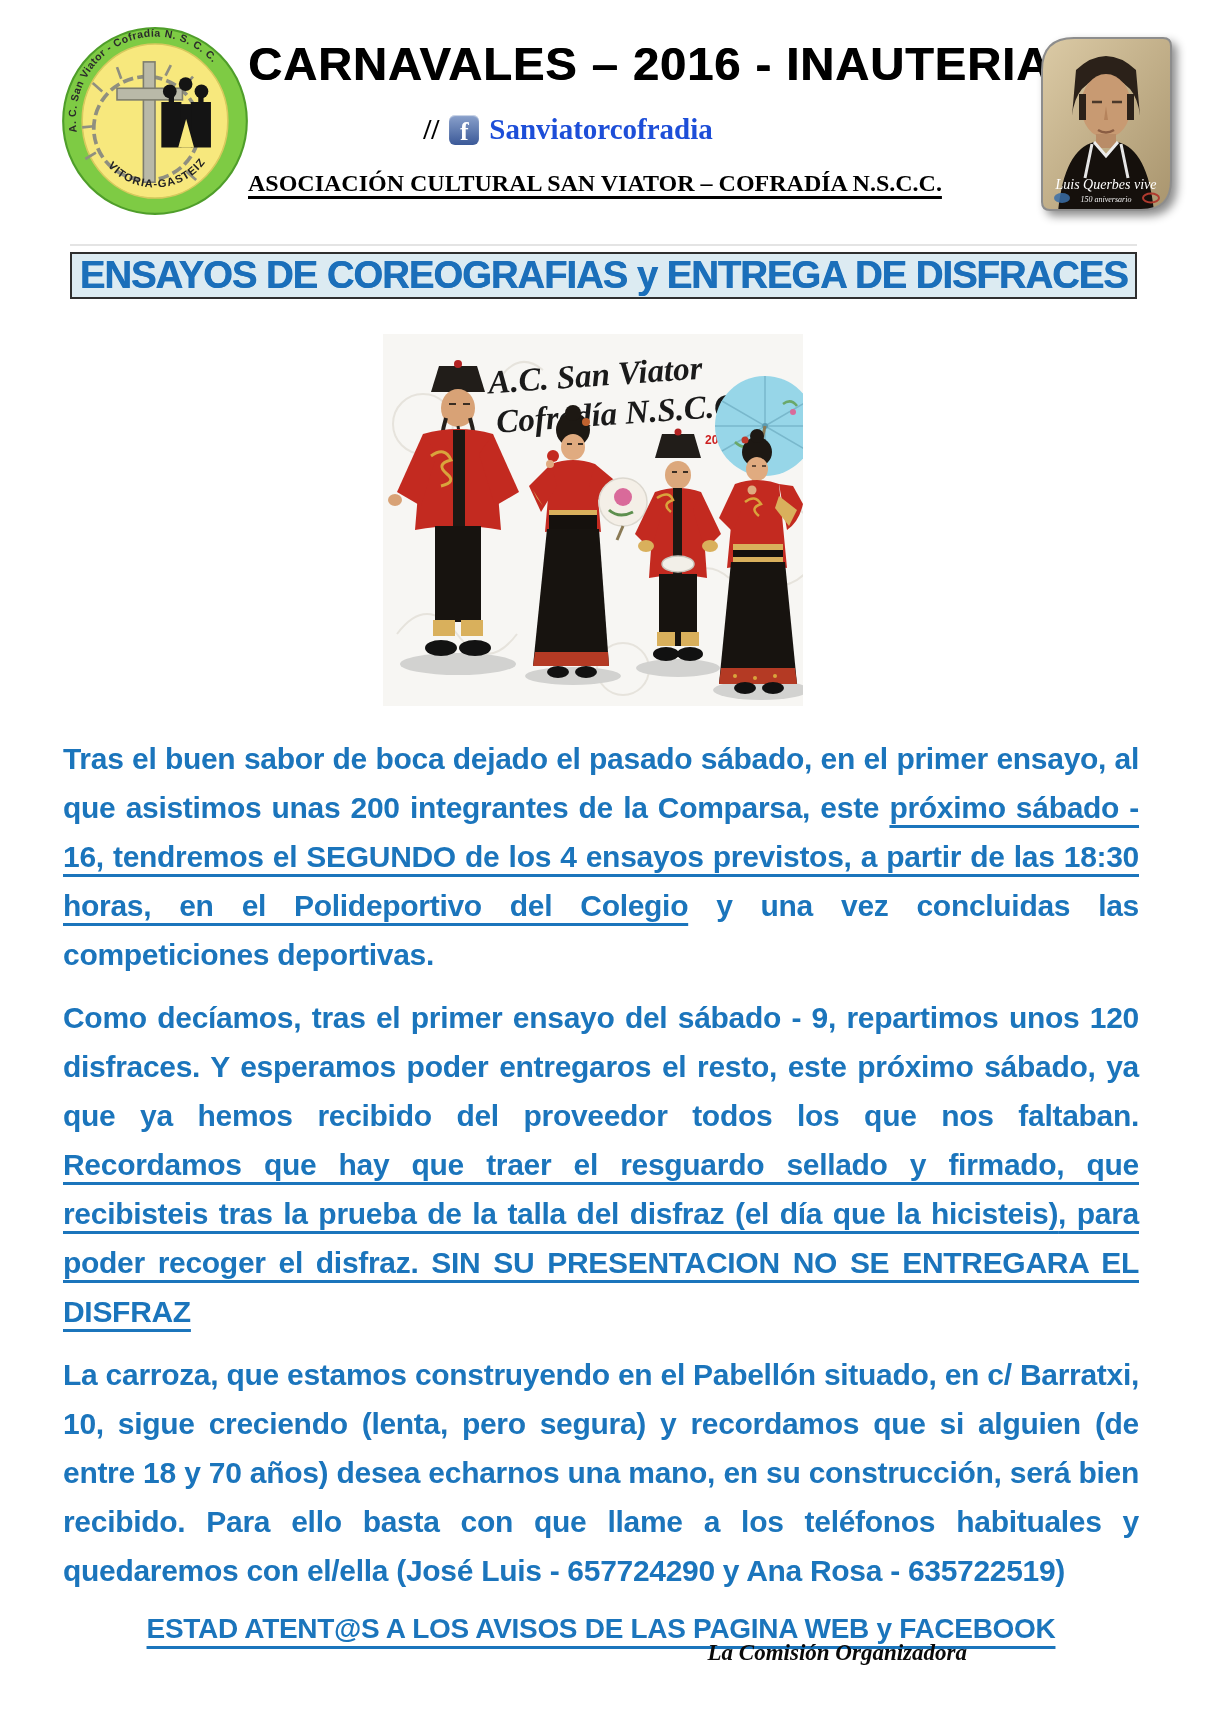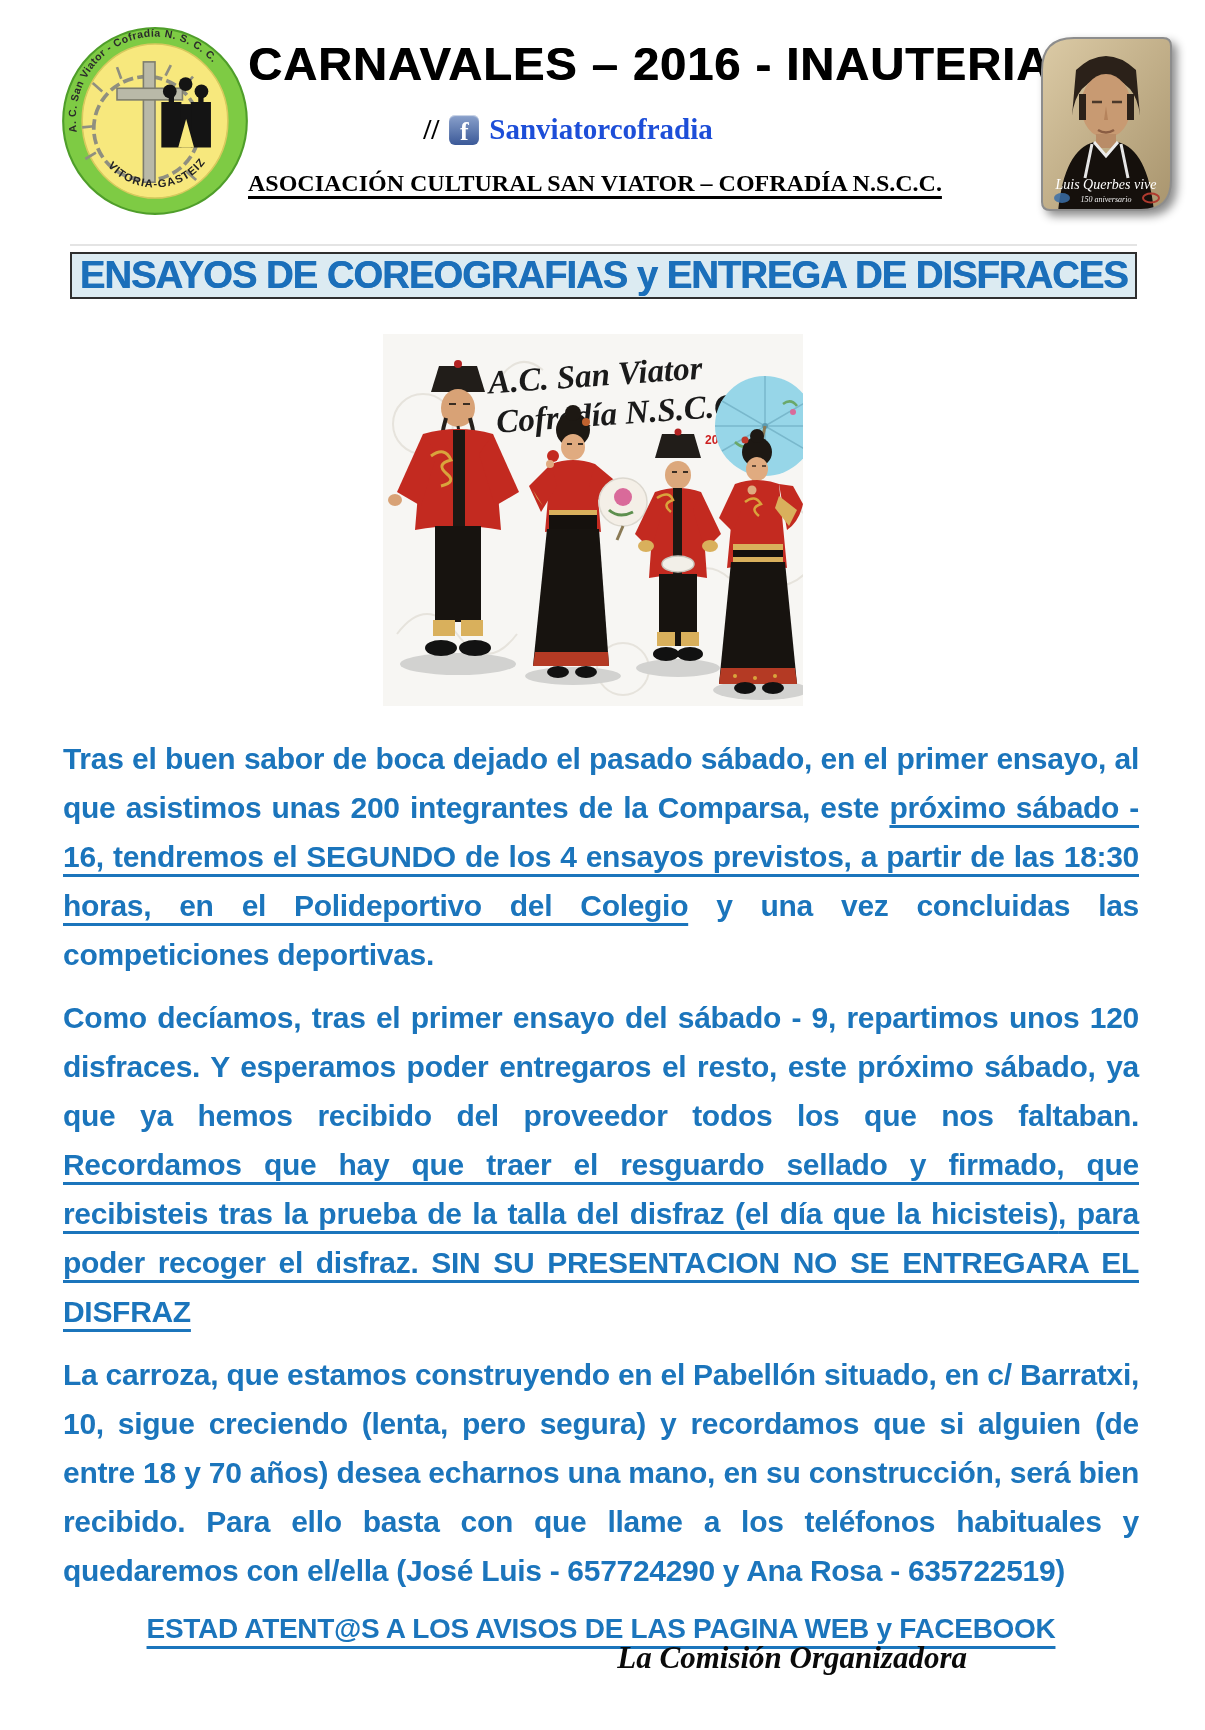--- a/index.html
+++ b/index.html
@@ -36,21 +36,21 @@
 
   
   .bodytext{position:absolute;left:63px;top:734px;width:1076px;color:#1b75bc;}
   .bodytext p{margin:0 0 14px 0;font-size:30px;line-height:49px;font-weight:bold;
               text-align:justify;letter-spacing:-.3px;}
   .bodytext .light{font-weight:bold;}
   .bodytext .u{text-decoration:underline;text-decoration-thickness:2.5px;text-underline-offset:7px;}
   .call{margin-top:18px;text-align:center;font-size:28px;font-weight:bold;color:#1b75bc;letter-spacing:-.3px;}
   .call span{text-decoration:underline;text-decoration-thickness:2.5px;text-underline-offset:8px;}
   .signature{position:absolute;right:238px;top:1640px;font-family:"Liberation Serif",serif;
-             font-style:italic;font-weight:bold;font-size:31px;color:#0a0a0a;}
+             font-style:italic;font-weight:bold;font-size:23px;color:#0a0a0a;}
 </style>
 </head>
 <body>
 
 <div class="page">
 
   <div class="logo">
     <svg viewBox="0 0 180 180" width="190" height="190">
       <ellipse cx="90" cy="90" rx="87" ry="88" fill="#7ecb44" stroke="#4f9e2a" stroke-width="2"></ellipse>
       <ellipse cx="90" cy="90" rx="69" ry="73" fill="#f7e87d" stroke="#d8c95e" stroke-width="1.5"></ellipse>

